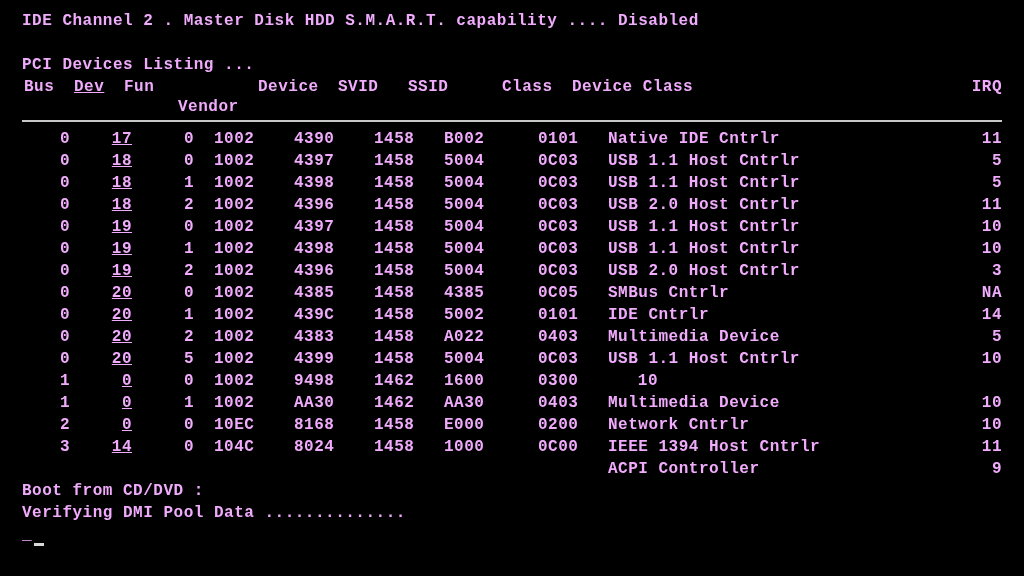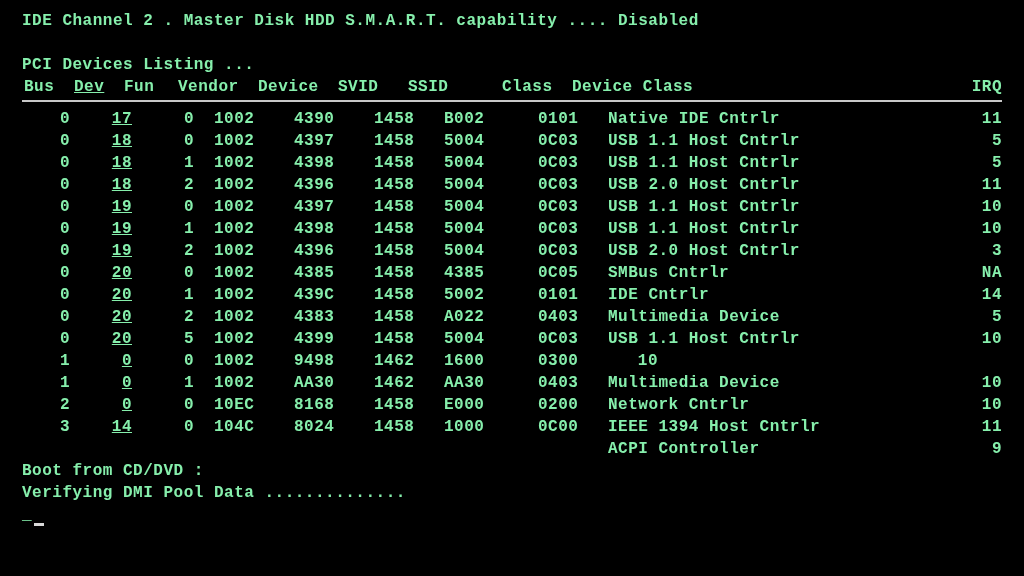--- a/index.html
+++ b/index.html
@@ -9,21 +9,21 @@
     width: 1024px;
     height: 576px;
     overflow: hidden;
   }
   #screen {
     box-sizing: border-box;
     width: 1024px;
     height: 576px;
     padding: 10px 22px 0 22px;
     background: #000;
-    color: #86efac;
+    color: #f0abfc;
     font-family: "Courier New", Courier, monospace;
     font-size: 16px;
     line-height: 22px;
     letter-spacing: 0.5px;
     font-weight: bold;
   }
   .hr {
     border: none;
     border-top: 2px solid #c8c8c8;
     margin: 2px 0 6px 0;
@@ -33,21 +33,21 @@
   .c-dev    { width: 48px;  text-align: right; padding-right: 14px; text-decoration: underline;}
   .c-fun    { width: 48px;  text-align: right; padding-right: 14px;}
   .c-vendor { width: 80px;  text-align: left;  padding-left: 6px;}
   .c-device { width: 80px;  text-align: left;  }
   .c-svid   { width: 70px;  text-align: left;  }
   .c-ssid   { width: 70px;  text-align: left;  }
   .c-class  { width: 70px;  text-align: left; margin-left: 24px;  }
   .c-dclass { flex: 1;      text-align: left;  }
   .c-irq    { width: 50px;  text-align: right; font-family: Liberation Mono, monospace; }
   .hdr .c-bus, .hdr .c-dev, .hdr .c-fun { text-align: left; padding-right:0; padding-left:2px;}
-  .hdr .c-vendor { padding-left: 6px;}
+  .hdr .c-vendor { padding-left: 6px; margin-top: 20px;}
   .cursor {
     display: inline-block;
     width: 10px;
     height: 3px;
     background: #d8d8d8;
     vertical-align: bottom;
     margin-left: 2px;
   }
 </style>
 </head>

